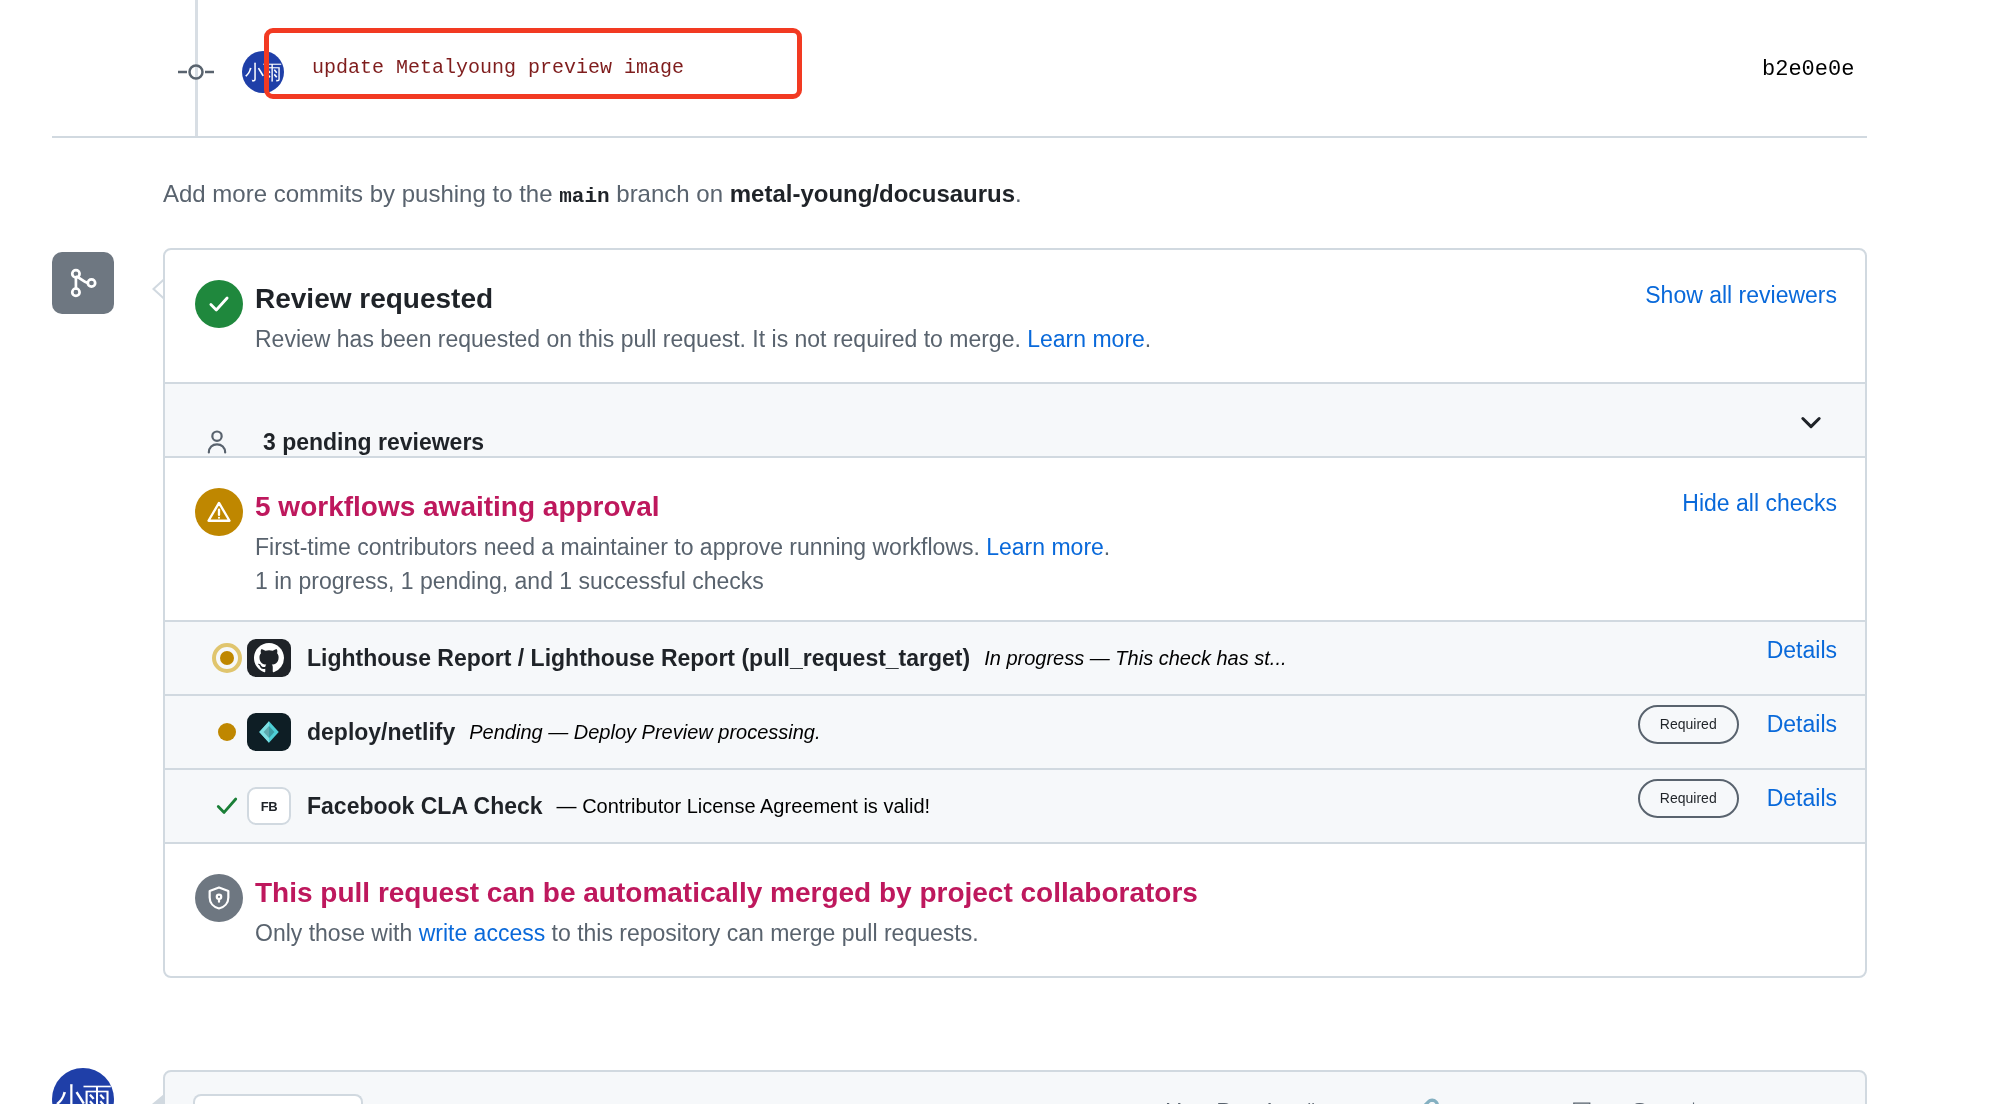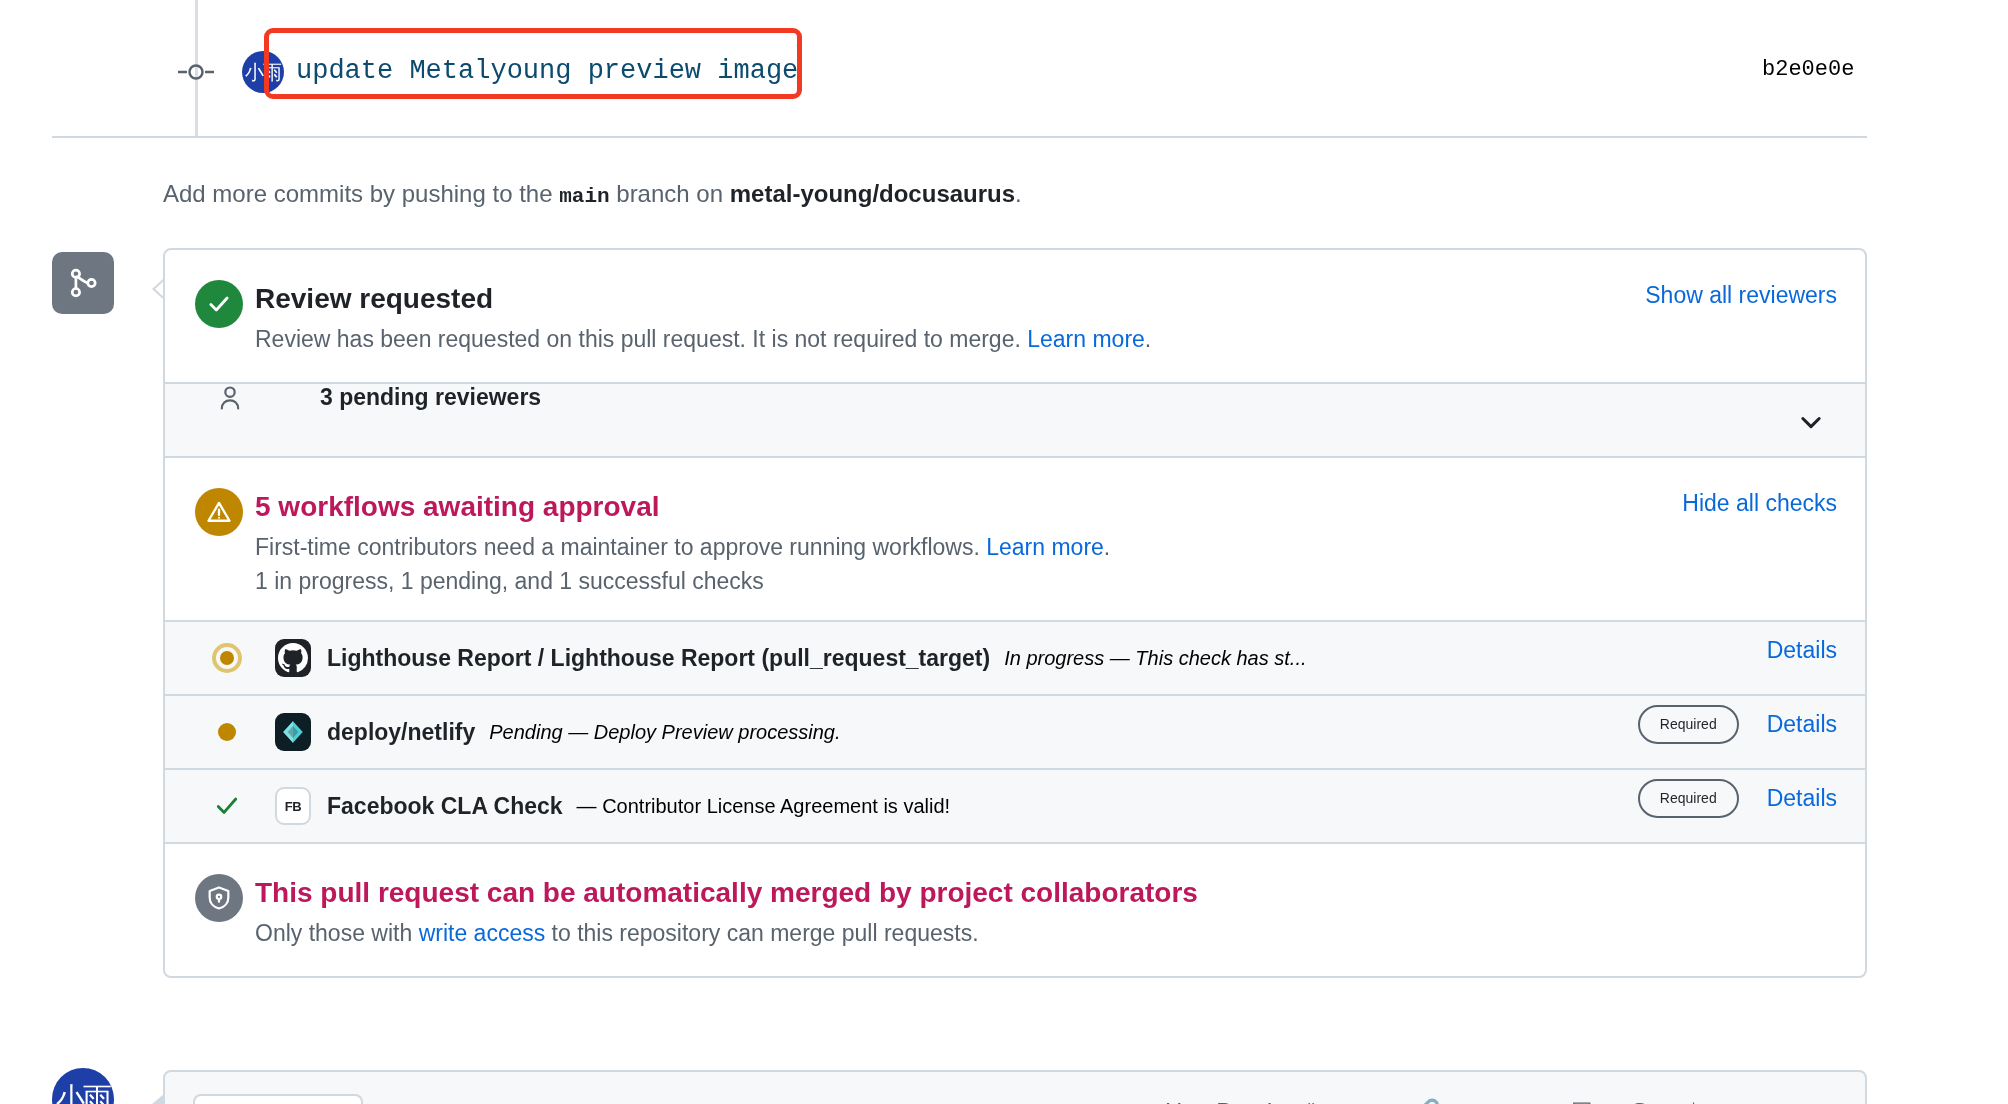--- a/index.html
+++ b/index.html
@@ -31,23 +31,23 @@
     background: #1f3fa8;
     overflow: hidden;
     display: flex; align-items: center; justify-content: center;
   }
   .commit-avatar .glyph {
     color: #ffffff; font-size: 19px; line-height: 19px;
     letter-spacing: -1px; font-family: "DejaVu Sans", sans-serif;
     transform: scale(1,1.05);
   }
   .commit-msg {
-    position: absolute; left: 296px; top: 56px;
+    position: absolute; left: 312px; top: 56px;
     font-family: "Liberation Mono", monospace;
-    font-size: 27px; color: #0c4a6e; white-space: nowrap;
+    font-size: 20px; color: #7f1d1d; white-space: nowrap;
   }
   .redbox {
     position: absolute; left: 264px; top: 28px;
     width: 538px; height: 71px;
     border: 5px solid #f23a22; border-radius: 9px;
     pointer-events: none;
   }
   .commit-sha {
     position: absolute; left: 1762px; top: 57px;
     font-family: "Liberation Mono", monospace;
@@ -122,23 +122,22 @@
   }
   .sec-text a, .link { color: #0969da; text-decoration: none; }
   .sec-right {
     position: absolute; right: 28px; top: 32px;
     font-size: 23px; color: #0969da; cursor: pointer;
   }
 
   
   .reviewers-row {
     position: relative; background: #f6f8fa;
-    height: 72px; display: flex; align-items: flex-start;
-    padding: 0 35px;
-    gap: 44px;
+    height: 72px; display: flex; align-items: flex-end;
+    padding: 0 22px;
   }
   .reviewers-row .person-ico { margin-left: 16px; width: 32px; display:flex; }
   .reviewers-row .label {
     margin-left: 28px; font-size: 23px; font-weight: 700; color: #1f2328;
   }
   .reviewers-row .chev { position: absolute; right: 40px; top: 24px; }
 
   
   .check-row {
     position: relative; background: #f6f8fa;
@@ -150,21 +149,21 @@
   }
   .dot-progress {
     width: 30px; height: 30px; border-radius: 50%;
     border: 4px solid #e0c56e;
     display: flex; align-items: center; justify-content: center;
   }
   .dot-progress i {
     width: 14px; height: 14px; border-radius: 50%; background: #bf8700; display:block;
   }
   .check-avatar {
-    width: 36px; height: 38px; border-radius: 9px; margin-left: 28px;
+    width: 44px; height: 38px; border-radius: 9px; 
     display: flex; align-items: center; justify-content: center; overflow: hidden;
     flex: none;
   }
   .check-avatar.github { background: #1f2328; }
   .check-avatar.netlify { background: #0e1e25; }
   .check-avatar.fb { background: #ffffff; border: 2px solid #d1d9e0; }
   .check-avatar.fb span {
     font-size: 13px; font-weight: 700; color: #1f2328; letter-spacing: -0.5px;
   }
   .check-name {

